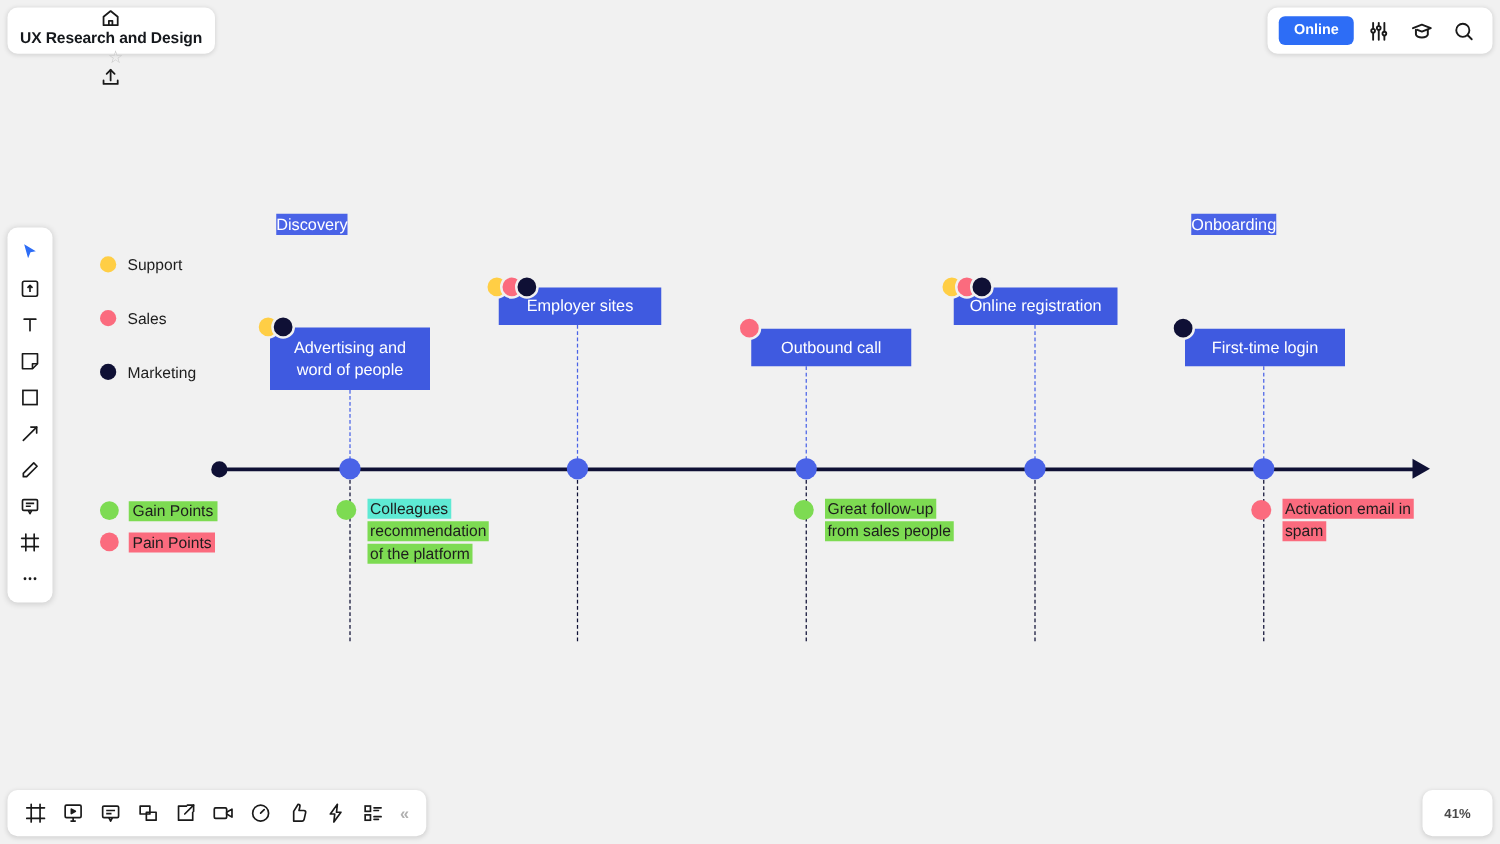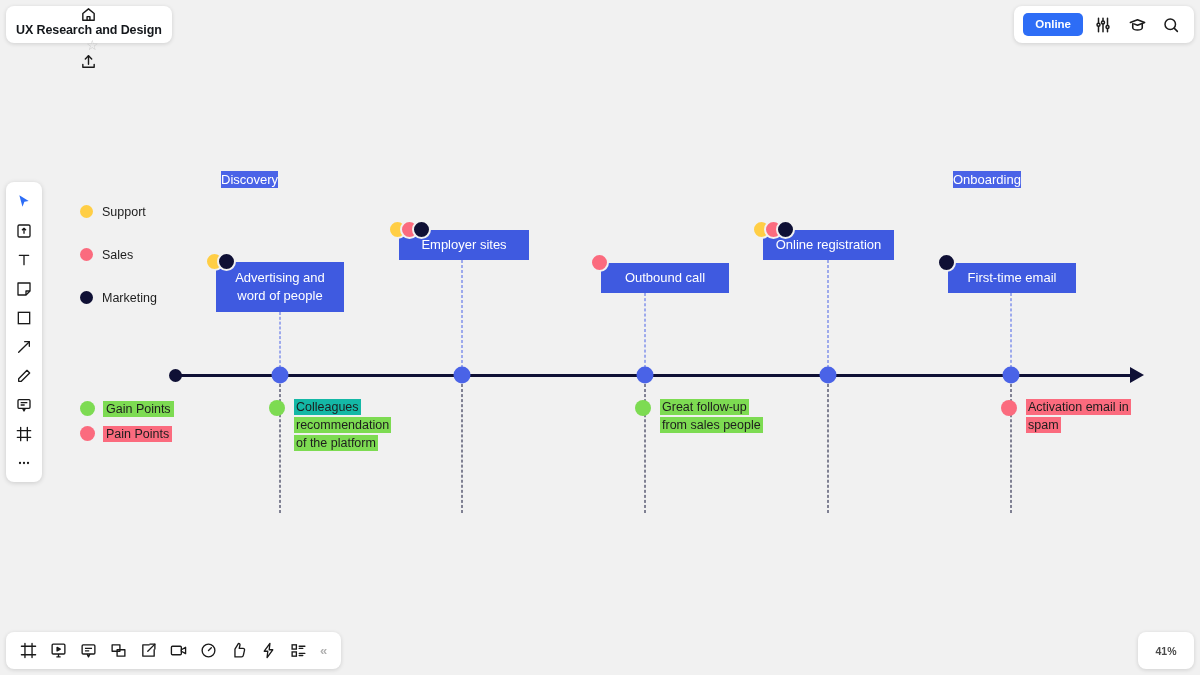--- a/index.html
+++ b/index.html
@@ -258,27 +258,27 @@
         <div class="cdot" style="background:#FB6B7E"></div>
         <div class="cdot" style="background:#0F1035"></div>
       </div>
       <div>Online registration</div>
     </div>
 
     <div class="card" style="left:948px; top:263px; width:128px; height:30px;">
       <div class="card-dots">
         <div class="cdot" style="background:#0F1035"></div>
       </div>
-      <div>First-time email</div>
+      <div>First-time login</div>
     </div>
 
     <div class="anno" style="left:269px; top:398px; width:180px;">
       <div class="anno-dot" style="background:#7DDB52"></div>
       <div class="anno-text">
-        <span style="background:#14b8a6">Colleagues</span><br>
+        <span style="background:#5eead4">Colleagues</span><br>
         <span style="background:#7DDB52">recommendation</span><br>
         <span style="background:#7DDB52">of the platform</span>
       </div>
     </div>
 
     <div class="anno" style="left:1001px; top:398px; width:185px;">
       <div class="anno-dot" style="background:#FB6B7E"></div>
       <div class="anno-text">
         <span style="background:#FB6B7E">Activation email in</span><br>
         <span style="background:#FB6B7E">spam</span>

